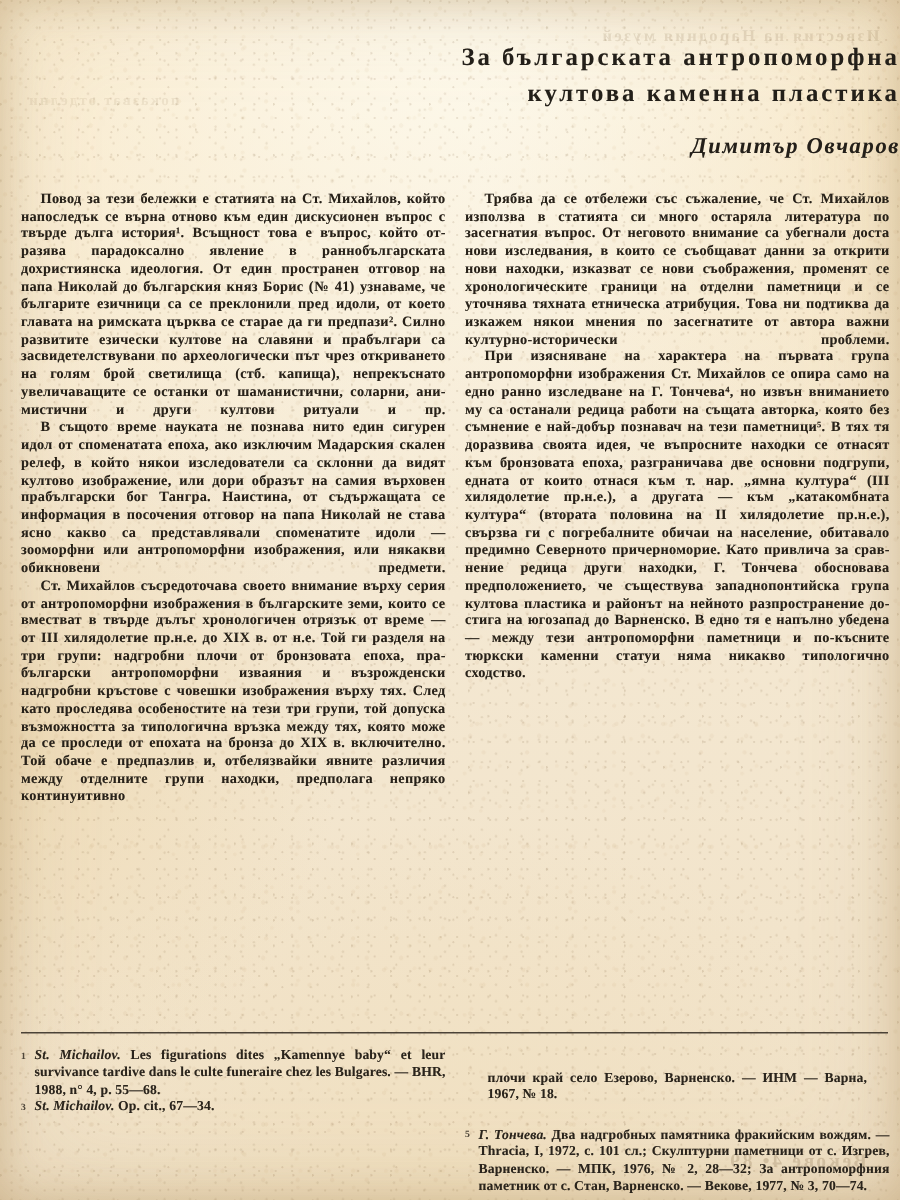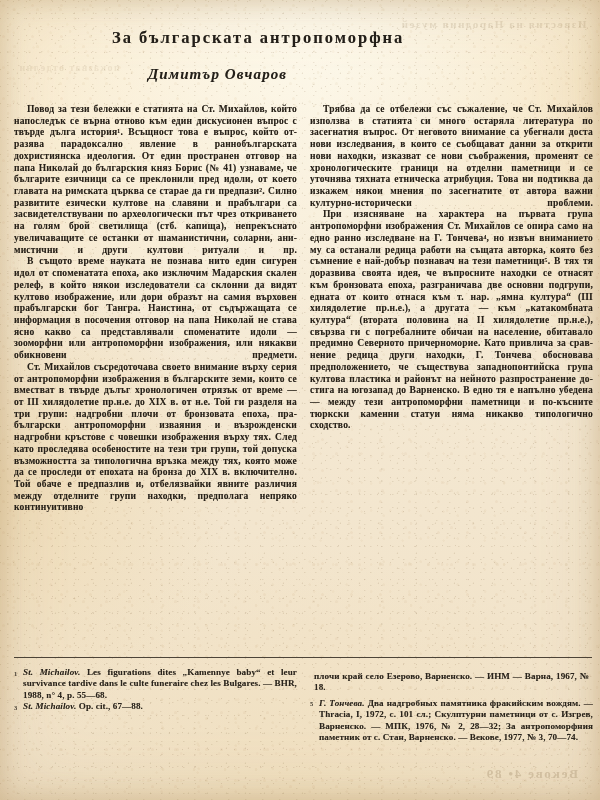--- a/index.html
+++ b/index.html
@@ -83,20 +83,21 @@
   
   #content {
     position: relative;
     z-index: 3;
     padding: 0;
   }
 
   .title-block {
     margin: 26px 0 0 0;
     padding-left: 112px;
+    text-align: right;
   }
   .title-line {
     font-family: "Liberation Serif", "DejaVu Serif", serif;
     font-weight: 700;
     font-size: 16.5px;
     letter-spacing: 2.0px;
     line-height: 24px;
     color: #231f19;
     white-space: nowrap;
   }
@@ -136,21 +137,21 @@
     color: #272119;
     text-indent: 13px;
     hyphens: manual;
   }
   .body-p + .body-p { margin-top: 0; }
 
   
   .footnotes {
     position: absolute;
     left: 0;
-    top: 657px;
+    top: 688px;
     width: 600px;
     z-index: 4;
   }
   .fn-rule-wrap { padding: 0 8px 0 14px; }
   .fn-rule {
     height: 0;
     border-top: 1.3px solid #3a3228;
     width: 100%;
     opacity: .9;
   }
@@ -183,21 +184,21 @@
     font-size: 6.4px;
     font-weight: 700;
     opacity: .8;
   }
   .fn-item .it {
     font-style: italic;
     font-weight: 700;
   }
   .fn-cont {
     position: relative;
-    margin: 4px;
+    margin: 15px;
     font-family: "Liberation Serif", "DejaVu Serif", serif;
     font-size: 9.1px;
     line-height: 11.4px;
     text-align: justify;
     text-align-last: left;
     letter-spacing: .1px;
     color: #2a241c;
     font-weight: 600;
   }
 
@@ -210,20 +211,21 @@
 <div id="page">
 
   <div class="bleed" style="top:18px; right:14px; font-size:11px; letter-spacing:1.6px;">Известия на Народния музей</div>
   <div class="bleed" style="top:62px; left:18px; font-size:10px; letter-spacing:1.4px; opacity:.10;">показват отделни</div>
   <div class="bleed" style="bottom:18px; right:22px; font-size:13px; letter-spacing:1.8px; opacity:.22;">Векове 4• 89</div>
 
   <div id="content">
 
     <div class="title-block">
       <div class="title-line">За българската антропоморфна</div>
+      <div class="title-line">култова каменна пластика</div>
       <div class="byline">Димитър Овчаров</div>
     </div>
 
     <div class="columns">
 
       <div class="col">
         <p class="body-p">Повод за тези бележки е статията на Ст. Михайлов, който напоследък се върна отново към един дискусионен въпрос с твърде дълга история¹. Всъщност това е въпрос, който от­разява парадоксално явление в раннобъл­гарската дохристиянска идеология. От един пространен отговор на папа Николай до бъл­гарския княз Борис (№ 41) узнаваме, че бъл­гарите езичници са се преклонили пред идо­ли, от което главата на римската църква се старае да ги предпази². Силно развитите езически култове на славяни и прабългари са засвидетелствувани по археологически път чрез откриването на голям брой светилища (стб. капища), непрекъснато увеличаващите се останки от шаманистични, соларни, ани­мистични и други култови ритуали и пр.</p>
         <p class="body-p">В същото време науката не познава нито един сигурен идол от споменатата епоха, ако изключим Мадарския скален релеф, в който някои изследователи са склонни да видят култово изображение, или дори образът на самия върховен прабългарски бог Тангра. Наистина, от съдържащата се информация в посочения отговор на папа Николай не става ясно какво са представлявали спомена­тите идоли — зооморфни или антропоморф­ни изображения, или някакви обикновени предмети.</p>
         <p class="body-p">Ст. Михайлов съсредоточава своето вни­мание върху серия от антропоморфни изо­бражения в българските земи, които се вмест­ват в твърде дълъг хронологичен отрязък от време — от III хилядолетие пр.н.е. до XIX в. от н.е. Той ги разделя на три групи: надгробни плочи от бронзовата епоха, пра­български антропоморфни извaяния и въз­рожденски надгробни кръстове с човешки изображения върху тях. След като просле­дява особеностите на тези три групи, той до­пуска възможността за типологична връзка между тях, която може да се проследи от епохата на бронза до XIX в. включително. Той обаче е предпазлив и, отбелязвайки яв­ните различия между отделните групи на­ходки, предполага непряко континуитивно</p>
       </div>
@@ -241,21 +243,21 @@
       <div class="fn-rule"></div>
     </div>
 
     <div class="fn-cols">
 
       <div class="fn-col">
         <p class="fn-item">
           <span class="fn-num">1</span><span class="it">St. Michailov.</span><span> Les figurations dites „Kamen­nye baby“ et leur survivance tardive dans le culte funeraire chez les Bulgares. — BHR, 1988, n° 4, p. 55—68.</span>
         </p>
         <p class="fn-item">
-          <span class="fn-num">3</span><span class="it">St. Michailov.</span><span> Op. cit., 67—88.</span>
+          <span class="fn-num">3</span><span class="it">St. Michailov.</span><span> Op. cit., 67—34.</span>
         </p>
       </div>
 
       <div class="fn-col">
         <p class="fn-cont">плочи край село Езерово, Варненско. — ИНМ — Варна, 1967, № 18.</p>
         <p class="fn-item">
           <span class="fn-num">5</span><span class="it">Г. Тончева.</span><span> Два надгробных памятника фракийским вождям. — Thracia, I, 1972, с. 101 сл.; Скулптурни паметници от с. Из­грев, Варненско. — МПК, 1976, № 2, 28—32; За антропоморфния паметник от с. Стан, Варненско. — Векове, 1977, № 3, 70—74.</span>
         </p>
       </div>
 

